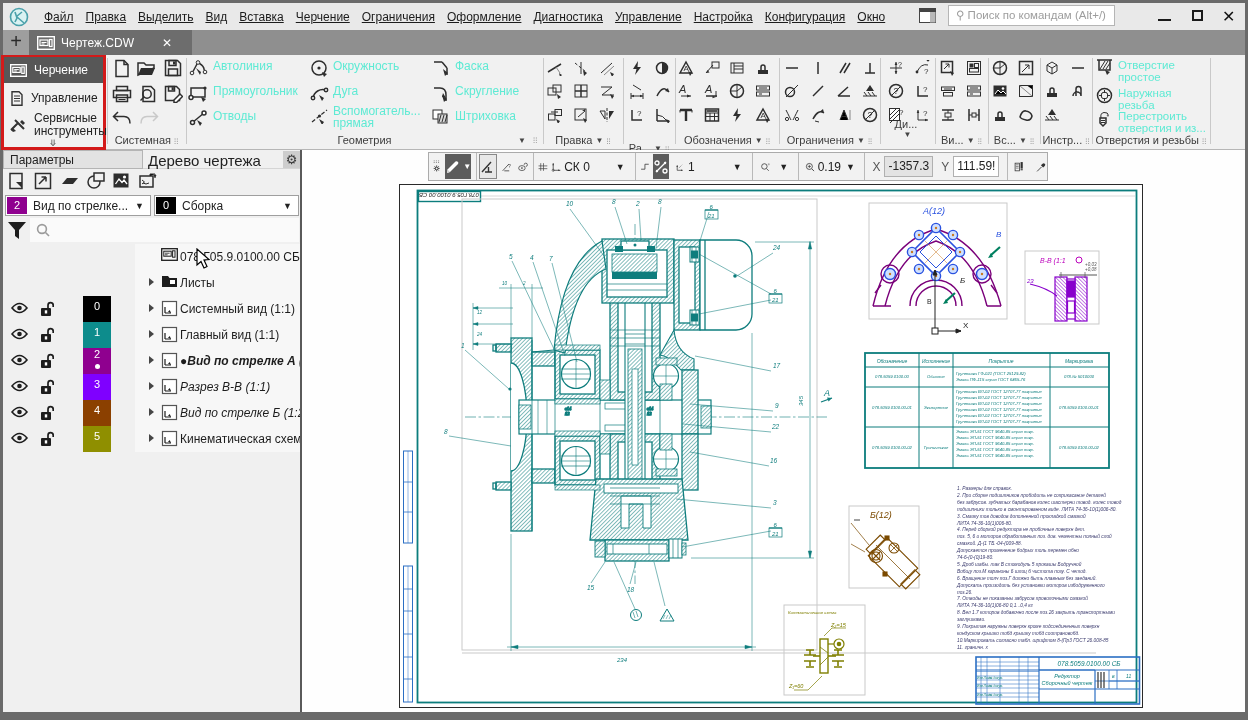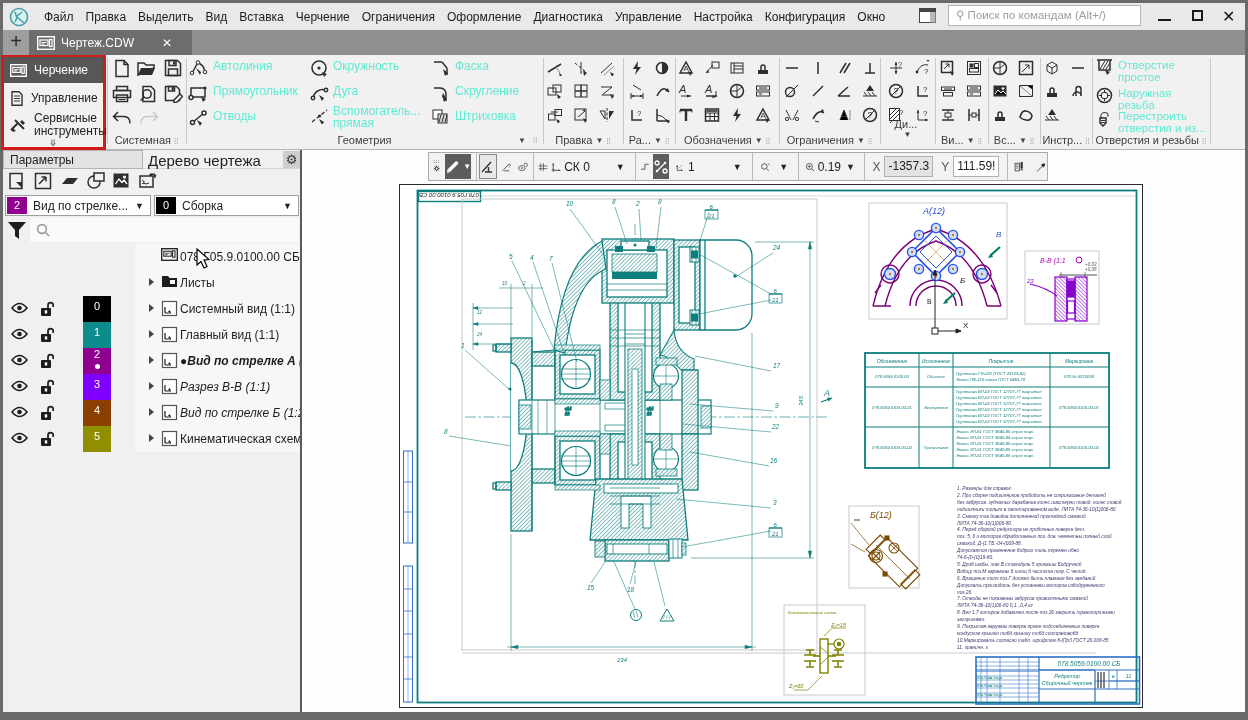--- a/index.html
+++ b/index.html
@@ -3,21 +3,21 @@
 <meta charset="utf-8">
 <style>
   * { margin:0; padding:0; box-sizing:border-box; }
   html,body { width:1248px; height:720px; overflow:hidden; }
   body { font-family:"Liberation Sans", sans-serif; background:#6a6a6a; position:relative; }
   .abs { position:absolute; }
 
   
   #menubar { left:3px; top:3px; width:1242px; height:27px; background:#e9e9e9;
              display:flex; align-items:center; font-size:12px; color:#1c1c1c; }
-  #menubar .mi { padding:0 6px; white-space:nowrap; }
+  #menubar .mi { padding:0 6px; white-space:nowrap;text-decoration:underline; }
 
   
   #tabbar { left:3px; top:30px; width:1242px; height:25px; background:#8f8f8f; }
   #plustile { left:3px; top:30px; width:26px; height:25px; background:#9e9e9e;
               color:#2a2a2a; font-size:20px; text-align:center; line-height:23px; }
   #activetab { left:29px; top:30px; width:163px; height:25px; background:#6d6d6d;
                color:#fff; font-size:12px; display:flex; align-items:center; }
   
   #ribbon { left:3px; top:55px; width:1242px; height:95px; background:#f1f1f1; border-bottom:1px solid #b6b6b6;}
   .gsep { position:absolute; top:58px; width:1px; height:86px; background:#c9c9c9; }
@@ -94,21 +94,21 @@
   <div class="mi">Управление</div>
     <div class="mi">Настройка</div>
     <div class="mi">Конфигурация</div>
   <div class="mi">Окно</div>
 </div>
 <svg class="abs" style="left:919px;top:8px" width="17" height="15" viewBox="0 0 17 15">
   <rect x="0.5" y="0.5" width="16" height="14" fill="#fff" stroke="#444"></rect>
   <rect x="0.5" y="0.5" width="16" height="3.5" fill="#444"></rect>
   <rect x="11" y="4" width="5.5" height="10.5" fill="#b9b9b9"></rect>
 </svg>
-<div class="abs" style="left:948px;top:5px;width:193px;height:21px;background:#fff;border:1px solid #b5b5b5;
+<div class="abs" style="left:948px;top:5px;width:167px;height:21px;background:#fff;border:1px solid #b5b5b5;
      font-size:11.5px;color:#9d9d9d;line-height:19px;padding-left:7px;">⚲ Поиск по командам (Alt+/)</div>
 <div class="abs" style="left:1158px;top:19px;width:13px;border-top:2px solid #1a1a1a;"></div>
 <div class="abs" style="left:1192px;top:10px;width:11px;height:11px;border:2px solid #1a1a1a;"></div>
 <div class="abs" style="left:1222px;top:7px;font-size:16px;color:#111;">✕</div>
 
 <div id="tabbar" class="abs"></div>
 <div id="plustile" class="abs">+</div>
 <div id="activetab" class="abs">
   <svg width="18" height="14" viewBox="0 0 18 14" style="margin:0 6px 0 8px">
     <rect x="0.7" y="0.7" width="16.6" height="12.6" fill="none" stroke="#fff" stroke-width="1.4"></rect>
@@ -156,21 +156,21 @@
 <div class="gsep" style="left:988px"></div>
 <div class="gsep" style="left:1040px"></div>
 <div class="gsep" style="left:1092px"></div>
 <div class="gsep" style="left:1210px"></div>
 
 <div class="glabel" style="left:107px;width:79px;">Системная&nbsp;<span class="grip">⁝⁝</span></div>
 <div class="glabel" style="left:186px;width:357px;">Геометрия</div>
 <div class="abs" style="left:518px;top:136px;font-size:8px;color:#444;">▼</div>
 <div class="abs" style="left:533px;top:134px;font-size:8px;color:#8b8b8b;">⁝⁝</div>
 <div class="glabel" style="left:543px;width:80px;">Правка&nbsp;<span class="dda">▼</span>&nbsp;<span class="grip">⁝⁝</span></div>
-<div class="glabel" style="left:623px;width:52px;">Ра...&nbsp;<span class="dda">▼</span>&nbsp;<span class="grip">⁝⁝</span></div>
+<div class="glabel" style="left:623px;width:52px;margin-top:8px;">Ра...&nbsp;<span class="dda">▼</span>&nbsp;<span class="grip">⁝⁝</span></div>
 <div class="glabel" style="left:675px;width:104px;text-align:center;">Обозначения&nbsp;<span class="dda">▼</span>&nbsp;<span class="grip">⁝⁝</span></div>
 <div class="glabel" style="left:779px;width:101px;">Ограничения&nbsp;<span class="dda">▼</span>&nbsp;<span class="grip">⁝⁝</span></div>
 <div class="glabel" style="left:880px;width:55px;flex-direction:column;">Ди...&nbsp;<span class="dda">▼</span>&nbsp;<span class="grip">⁝⁝</span></div>
 <div class="glabel" style="left:935px;width:53px;">Ви...&nbsp;<span class="dda">▼</span>&nbsp;<span class="grip">⁝⁝</span></div>
 <div class="glabel" style="left:988px;width:52px;">Вс...&nbsp;<span class="dda">▼</span>&nbsp;<span class="grip">⁝⁝</span></div>
 <div class="glabel" style="left:1040px;width:52px;">Инстр...&nbsp;<span class="grip">⁝⁝</span></div>
 <div class="glabel" style="left:1092px;width:118px;">Отверстия и резьбы&nbsp;<span class="grip">⁝⁝</span></div>
 
 <div class="abs" style="left:0;top:0">
     <svg class="icon" style="left:113px;top:59px" width="18" height="19" viewBox="0 0 18 19">

